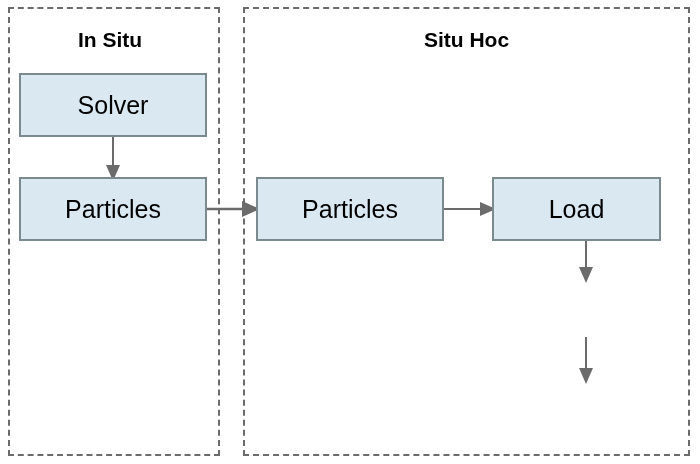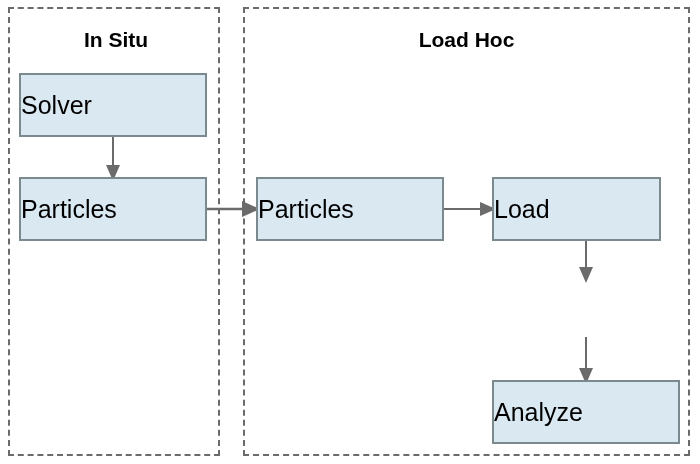--- a/index.html
+++ b/index.html
@@ -38,36 +38,37 @@
   .panel-title {
     position: absolute;
     font-size: 21px;
     font-weight: bold;
     color: #000000;
     text-align: center;
     white-space: nowrap;
     letter-spacing: 0px;
   }
   #title-in-situ {
-    left: 10px;
+    left: 4px;
     top: 28px;
     width: 212px;
   }
   #title-post-hoc {
     left: 243px;
     top: 28px;
     width: 447px;
   }
   .node {
     position: absolute;
     background: #dae8f1;
     border: 2px solid #7b8a8f;
     box-sizing: border-box;
     display: flex;
     align-items: center;
+    justify-content: center;
     font-size: 25px;
     color: #000000;
     white-space: nowrap;
     line-height: 1;
   }
   #node-solver    { left: 19px;  top: 73px;  width: 188px; height: 64px; }
   #node-particles-insitu { left: 19px;  top: 177px; width: 188px; height: 64px; }
   #node-particles-posthoc{ left: 256px; top: 177px; width: 188px; height: 64px; }
   #node-load      { left: 492px; top: 177px; width: 169px; height: 64px; }
   #node-filter    { left: 492px; top: 279px; width: 188px; height: 64px; }
@@ -86,21 +87,21 @@
 </style>
 </head>
 <body>
 
 <div id="diagram">
 
   <div class="panel" id="panel-in-situ"></div>
   <div class="panel" id="panel-post-hoc"></div>
 
   <div class="panel-title" id="title-in-situ">In Situ</div>
-  <div class="panel-title" id="title-post-hoc">Load Hoc</div>
+  <div class="panel-title" id="title-post-hoc">Situ Hoc</div>
 
   <svg class="edge" id="edge-solver-particles" viewBox="0 0 36 54" width="36" height="54">
     <line x1="18" y1="0" x2="18" y2="40" stroke="#6b6b6b" stroke-width="2"></line>
     <polygon points="18,50 11,34 25,34" fill="#6b6b6b"></polygon>
   </svg>
 
   <svg class="edge" id="edge-particles-particles" viewBox="0 0 64 32" width="64" height="32">
     <line x1="0" y1="16" x2="48" y2="16" stroke="#6b6b6b" stroke-width="2.5"></line>
     <polygon points="60,16 42,8 42,24" fill="#6b6b6b"></polygon>
   </svg>
@@ -130,17 +131,14 @@
 
   <div class="node" id="node-particles-posthoc">
     <span>Particles</span>
   </div>
 
   <div class="node" id="node-load">
     <span>Load</span>
   </div>
 
 
-  <div class="node" id="node-analyze">
-    <span>Analyze</span>
-  </div>
 
 </div>
 
 </body></html>

